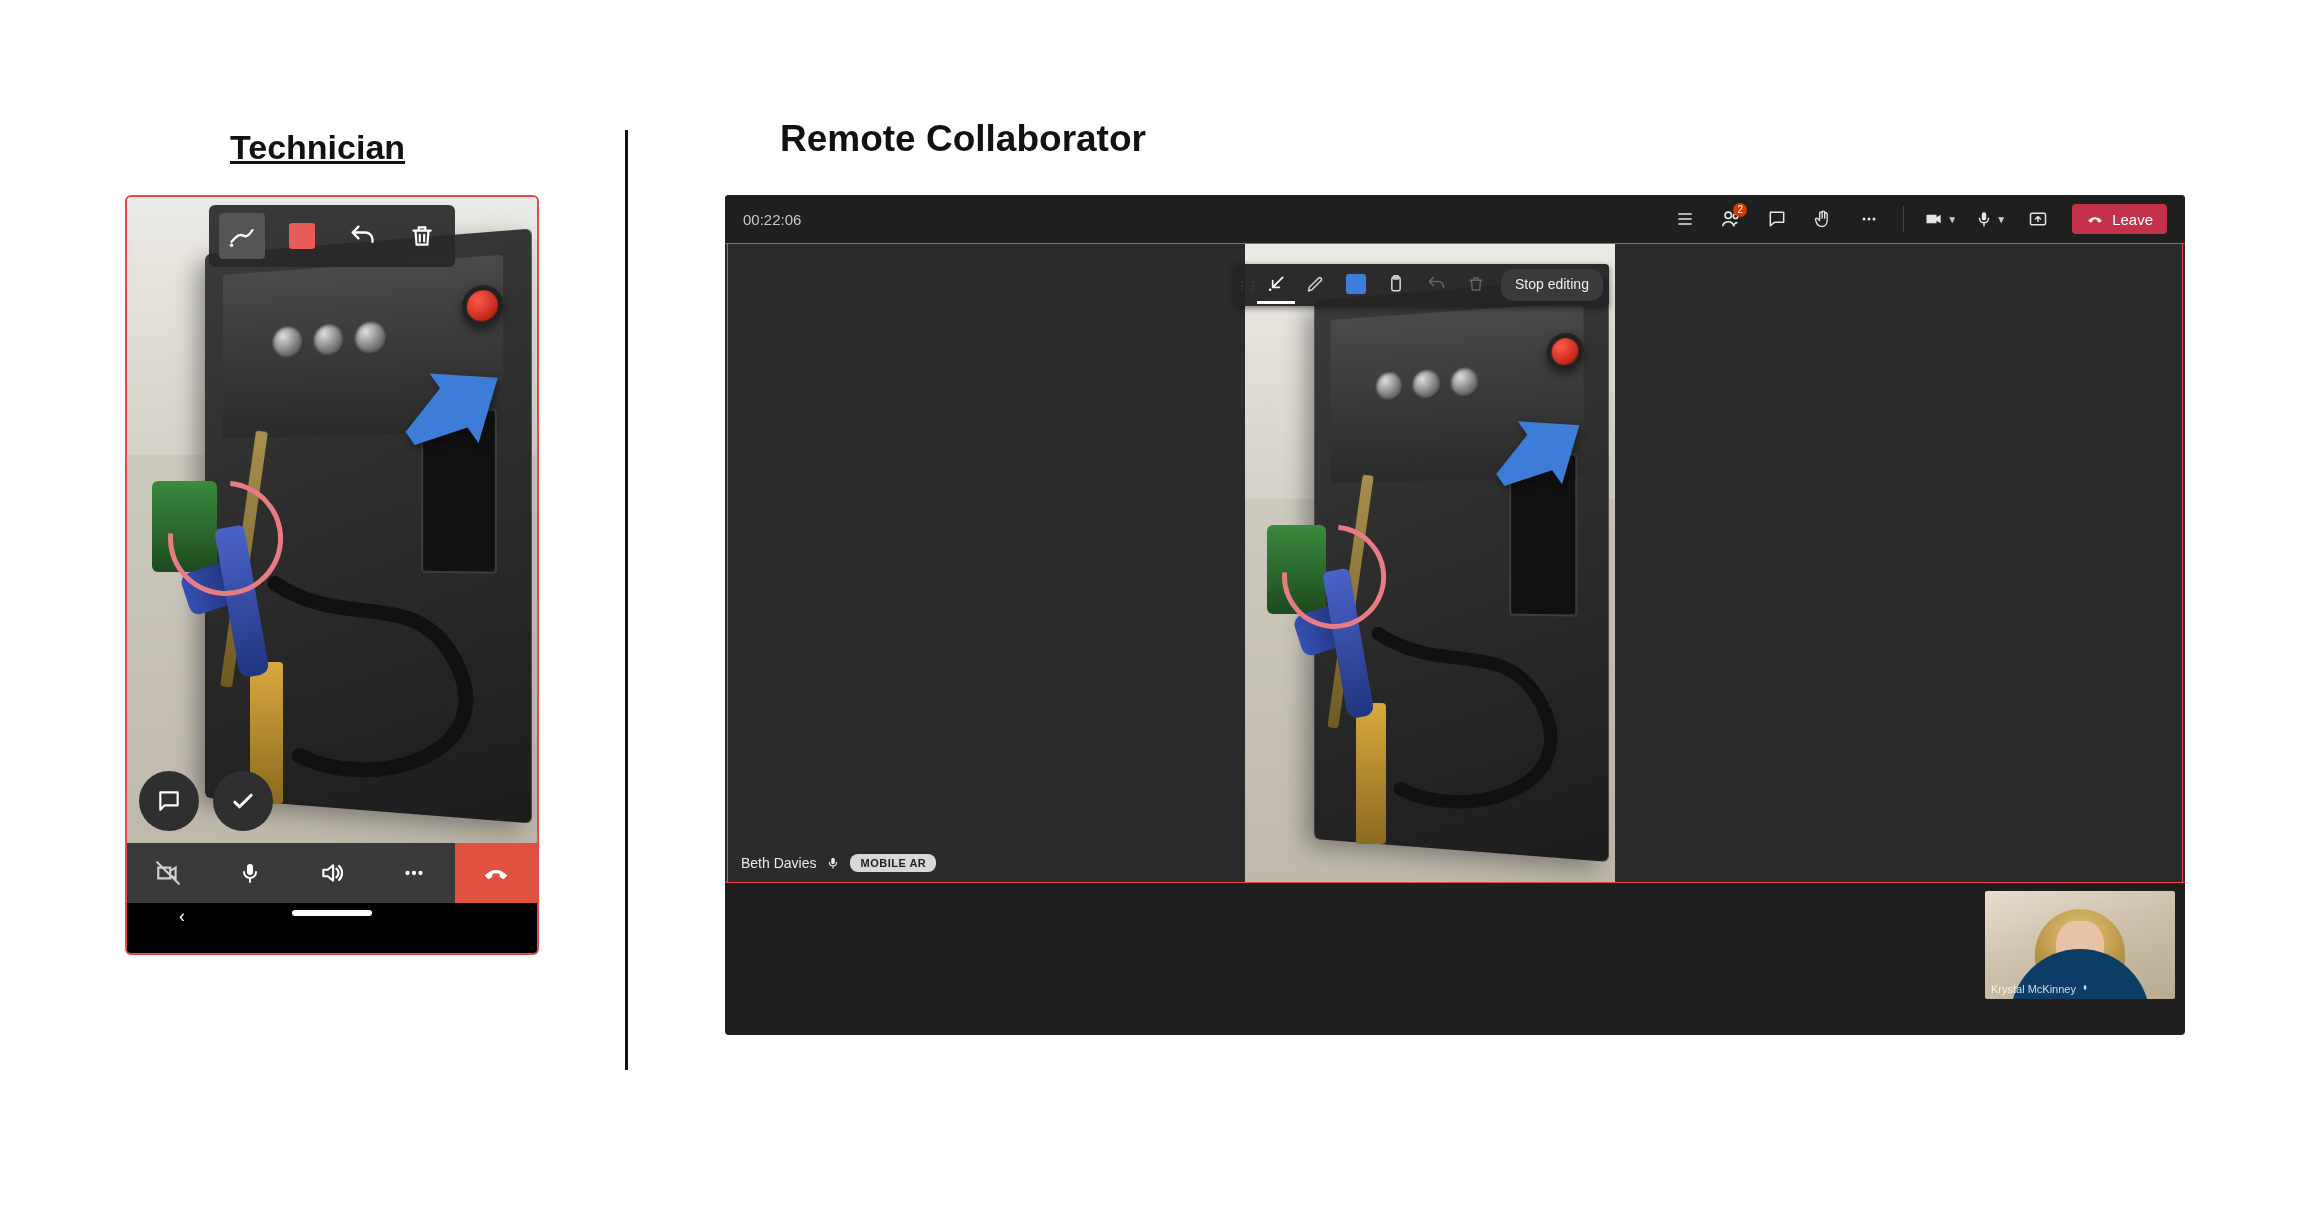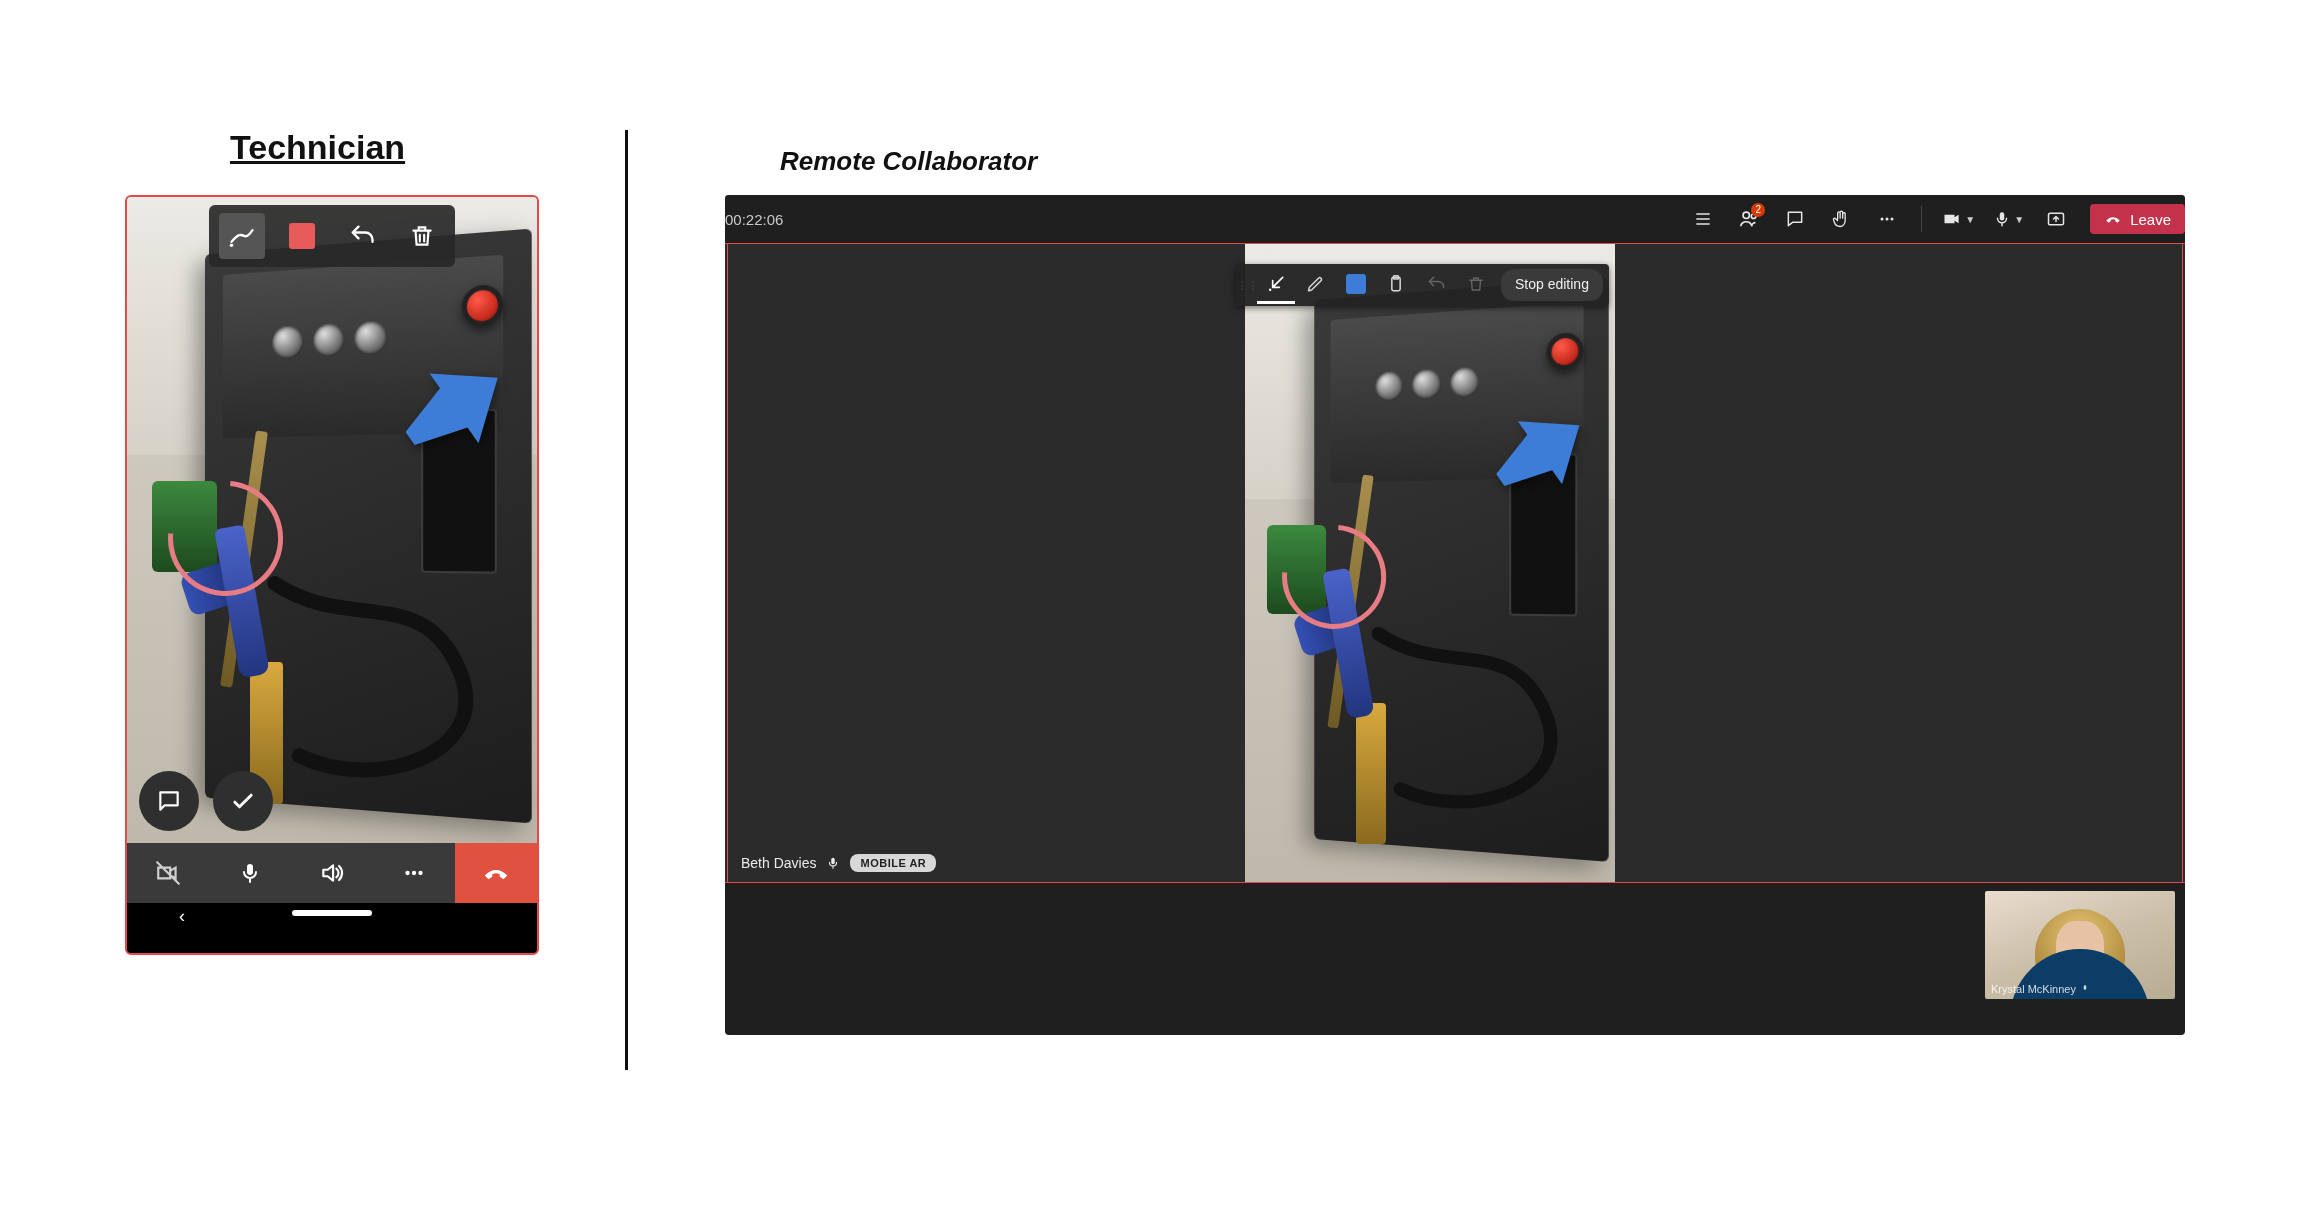--- a/index.html
+++ b/index.html
@@ -2,21 +2,21 @@
 <html><head>
 <meta charset="utf-8">
 <style>
   * { margin: 0; padding: 0; box-sizing: border-box; }
   html, body { width: 2310px; height: 1208px; background: #fff; font-family: "Segoe UI", Arial, sans-serif; }
   .canvas { position: relative; width: 2310px; height: 1208px; }
 
   
   .heading { position: absolute; font-weight: 700; color: #111; }
   .heading-tech { left: 230px; top: 128px; font-size: 34px; text-decoration: underline; }
-  .heading-collab { left: 780px; top: 146px; font-size: 26px; font-style: italic; }
+  .heading-collab { left: 780px; top: 118px; font-size: 37px; }
 
   
   .divider { position: absolute; left: 625px; top: 130px; width: 0; height: 940px; border-left: 3px solid #111; }
 
   
   .phone { position: absolute; left: 125px; top: 195px; width: 414px; height: 760px; background: #000; border-radius: 6px; border: 2px solid #e54a4a; overflow: hidden; }
   .statusbar { height: 34px; background: #0f0f0f; display: flex; align-items: center; justify-content: flex-end; gap: 6px; padding: 0 10px; color: #fff; font-size: 16px; }
   .status-ico { width: 0; height: 0; border-left: 7px solid transparent; border-right: 0 solid transparent; border-bottom: 12px solid #fff; display: inline-block; }
   .status-sig { display:inline-flex; align-items:flex-end; gap:2px; }
   .status-sig span { width:3px; background:#fff; display:inline-block; }
@@ -42,21 +42,21 @@
   .nav-back { position:absolute; left: 52px; top: 3px; color:#fff; font-size:18px; }
   .nav-pill { position:absolute; left: 50%; top: 7px; transform:translateX(-50%); width: 80px; height: 6px; background:#fff; border-radius: 4px; }
 
   
   .desktop { position: absolute; left: 725px; top: 195px; width: 1460px; height: 840px; background:#1f1f1f; border-radius: 4px; overflow:hidden; }
   .titlebar { height: 28px; background:#1a1a1a; position:relative; color:#bdbdbd; font-size:14px; }
   .titlebar .title { position:absolute; left:50%; top:50%; transform:translate(-50%,-50%); }
   .win-ctrls { position:absolute; right:0; top:0; height:100%; display:flex; }
   .win-ctrls .wc { width: 44px; display:flex; align-items:center; justify-content:center; }
 
-  .meettop { height: 48px; background:#1f1f1f; display:flex; align-items:center; padding:0 0; justify-content:space-between; }
+  .meettop { height: 48px; background:#1f1f1f; display:flex; align-items:center; padding:0 18px; justify-content:space-between; }
   .timer { color:#c9c9c9; font-size:15px; }
   .top-controls { display:flex; align-items:center; gap:10px; }
   .tctl { width:36px; height:36px; display:flex; align-items:center; justify-content:center; color:#e6e6e6; border-radius:4px; position:relative; }
   .tctl .caret { font-size:10px; margin-left:3px; color:#ccc; }
   .vsep { width:1px; height:26px; background:#444; margin:0 6px; }
   .badge { position:absolute; top:2px; right:2px; background:#d83b01; color:#fff; border-radius:50%; font-size:10px; min-width:14px; height:14px; line-height:14px; text-align:center; padding:0 3px; }
   .leave-btn { background:#c4314b; color:#fff; border-radius:4px; padding:6px 14px; display:flex; align-items:center; gap:8px; font-size:15px; margin-left:6px; }
 
   .stage { position:relative; height: 640px; border: 1px solid #e54a4a; border-left:none; border-right:none; background:#2b2b2b; }
   .stage-inner { position:absolute; inset:0 2px; border-left:1px solid #e54a4a; border-right:1px solid #e54a4a; }

